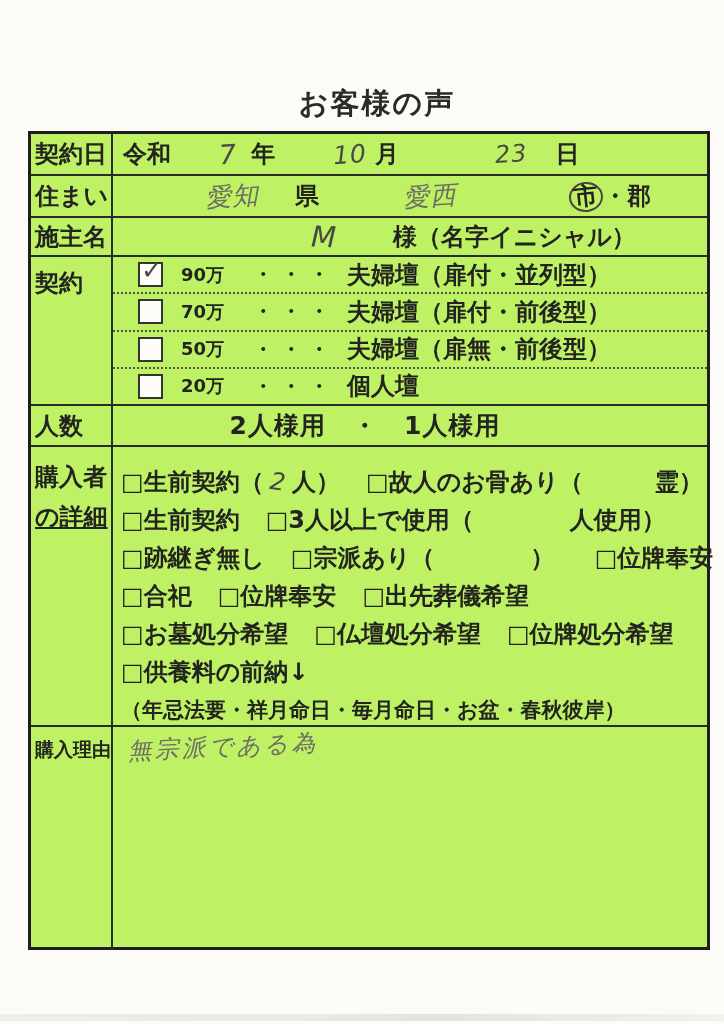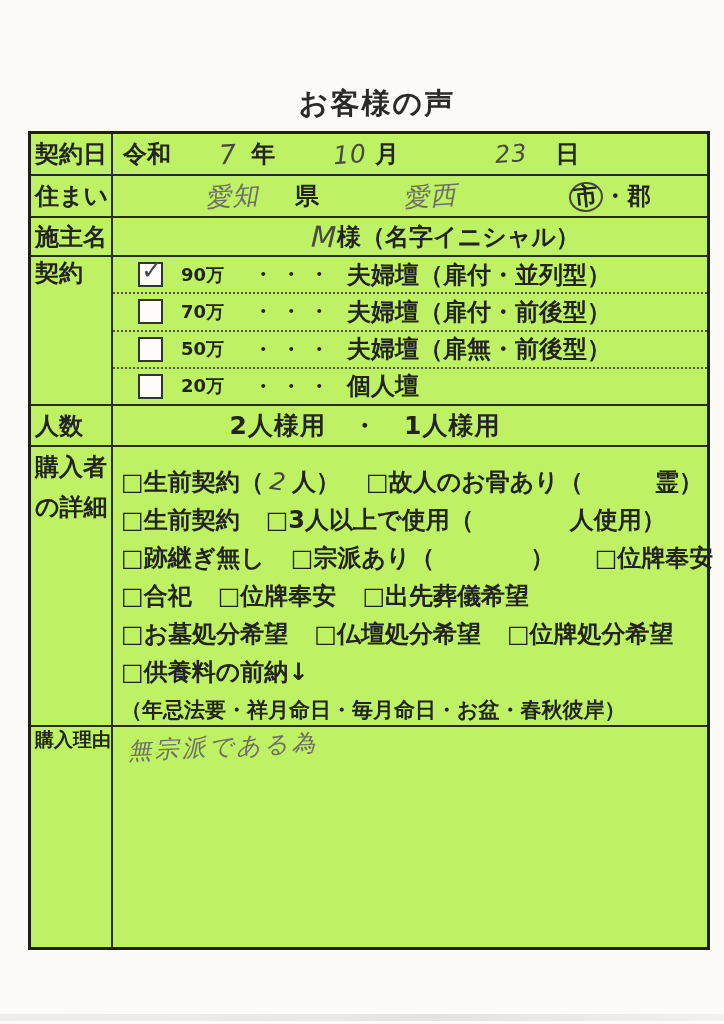--- a/index.html
+++ b/index.html
@@ -38,21 +38,21 @@
   .row + .row{border-top:2px solid #2a2a27;}
   .lbl{
     width:82px;flex:0 0 82px;
     border-right:2px solid #2a2a27;
     box-sizing:border-box;
     font-weight:700;font-size:24px;
     display:flex;align-items:center;
     padding-left:4px;
     color:#232320;
   }
-  .lbl.top{align-items:flex-start;padding-top:0;}
+  .lbl.top{align-items:flex-start;padding-top:10px;}
   .cell{flex:1;box-sizing:border-box;position:relative;font-weight:700;font-size:24px;color:#232320;}
   .h-date{height:40px}.h-res{height:42px}.h-own{height:39px}
   .h-con{height:149px}.h-nin{height:41px}.h-det{height:280px}
   .row.last{flex:1;}
   .inline{display:flex;align-items:center;}
   
   .hand{
     font-style:italic;font-weight:400;
     color:#4a4a45;
     transform:rotate(-4deg);
@@ -71,21 +71,21 @@
   .pref{margin-left:92px;font-size:26px;}
   .punit{margin-left:36px;}
   .city{margin-left:84px;font-size:26px;}
   .cunit{margin-left:112px;}
   .circled{
     display:inline-block;border:2px solid #46453f;border-radius:50%;
     padding:0 3px 2px 3px;line-height:24px;transform:rotate(-6deg);
   }
   
   .initial{margin-left:198px;font-size:29px;transform:rotate(2deg);}
-  .osuffix{}
+  .osuffix{margin-left:56px;}
   
   .opt{flex:1;display:flex;align-items:center;box-sizing:border-box;}
   .opt + .opt{border-top:2px dotted #55504a;}
   .cb{
     display:inline-block;width:21px;height:21px;
     border:2px solid #33332f;margin-left:25px;flex:0 0 auto;
     position:relative;background:#fdfcf9;
   }
   .cb .mark{
     position:absolute;left:1px;top:-7px;
@@ -202,21 +202,21 @@
     <div class="row h-nin">
       <div class="lbl">人数</div>
       <div class="cell">
         <div class="nin-val">2人様用　・　1人様用</div>
       </div>
     </div>
 
     <div class="row h-det">
       <div class="lbl top" style="display:block;">
         <div style="line-height:40px;">購入者</div>
-        <div style="line-height:40px;">の詳細</div>
+        <div style="line-height:40px;text-decoration:underline;">の詳細</div>
       </div>
       <div class="cell det">
         <div class="dline">
           <span>□生前契約（</span>
           <span class="hand hand2">2</span>
           <span>人）</span>
           <span class="gap26">□故人のお骨あり（　　　霊）</span>
         </div>
         <div class="dline">
           <span>□生前契約</span>

